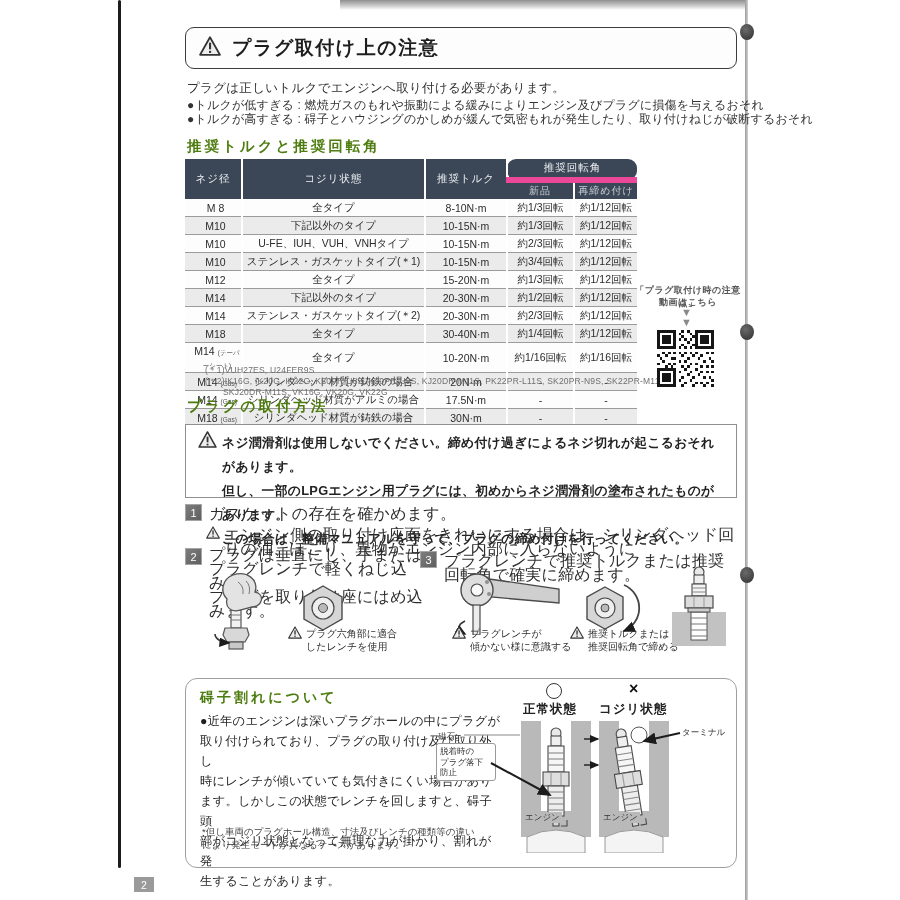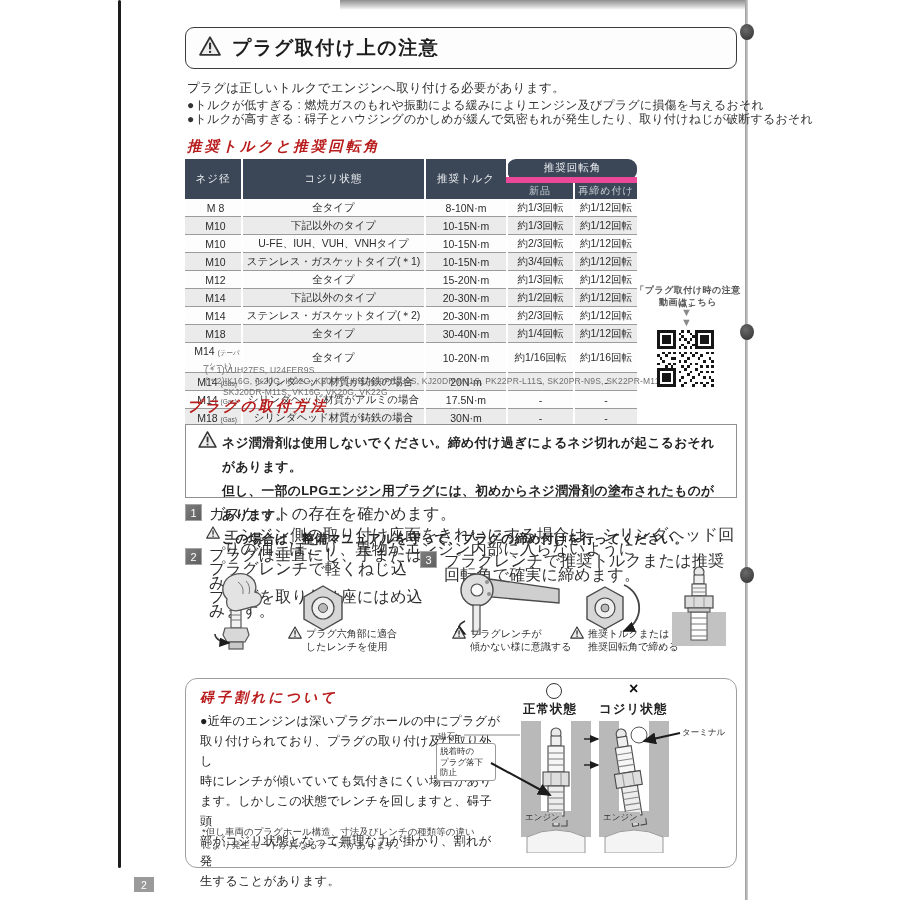--- a/index.html
+++ b/index.html
@@ -20,21 +20,21 @@
   .ring-dot { width:14px; height:16px; background:radial-gradient(circle at 40% 35%, #6a6a6a, #2e2e2e); border-radius:50%; left:740px; }
 
   
   .title-box { left:185px; top:27px; width:552px; height:42px;
     border:1.6px solid #3c3c3c; border-radius:9px; background:#fdfdfd; }
   .title-text { left:232px; top:35px; font-size:19px; font-weight:bold; color:#1d1d1d; letter-spacing:1.5px; }
 
   .lead { left:187px; top:80px; font-size:12.5px; color:#303030; letter-spacing:.3px; }
   .bullet { font-size:12px; color:#333; letter-spacing:.2px; }
 
-  .sec-head { font-size:14.5px; font-weight:bold; color:#b91c1c; letter-spacing:3px;font-style:italic; }
+  .sec-head { font-size:14.5px; font-weight:bold; color:#4d7c0f; letter-spacing:3px; }
 
   
   table.torque { left:185px; top:159px; position:absolute; border-collapse:collapse; table-layout:fixed; width:452px; font-size:10.5px; }
   table.torque th { background:#3b4757; color:#eef0f3; font-weight:normal; letter-spacing:1px; padding:2px 0; }
   table.torque th.sub { color:#c7cdd5; font-size:10px; padding:1px 0; }
   table.torque th + th { border-left:2px solid #fff; }
   table.torque th.span-head { border-bottom:6px solid #ec4899;border-radius:9px; }
   table.torque td { padding:1.5px 0; text-align:center; border-bottom:1px solid #9b9b9b; color:#2c2c2c; }
   table.torque td + td { border-left:2px solid #fff; }
   table.torque tbody tr:nth-of-type(odd) td { background:#fdfdfd; }

